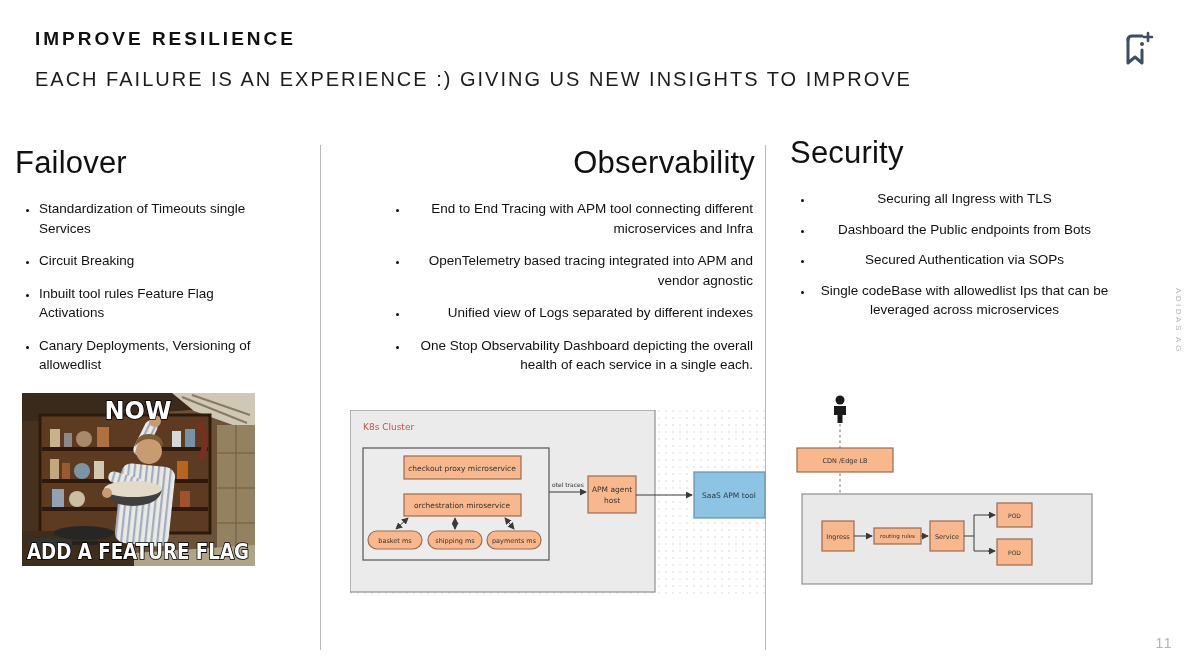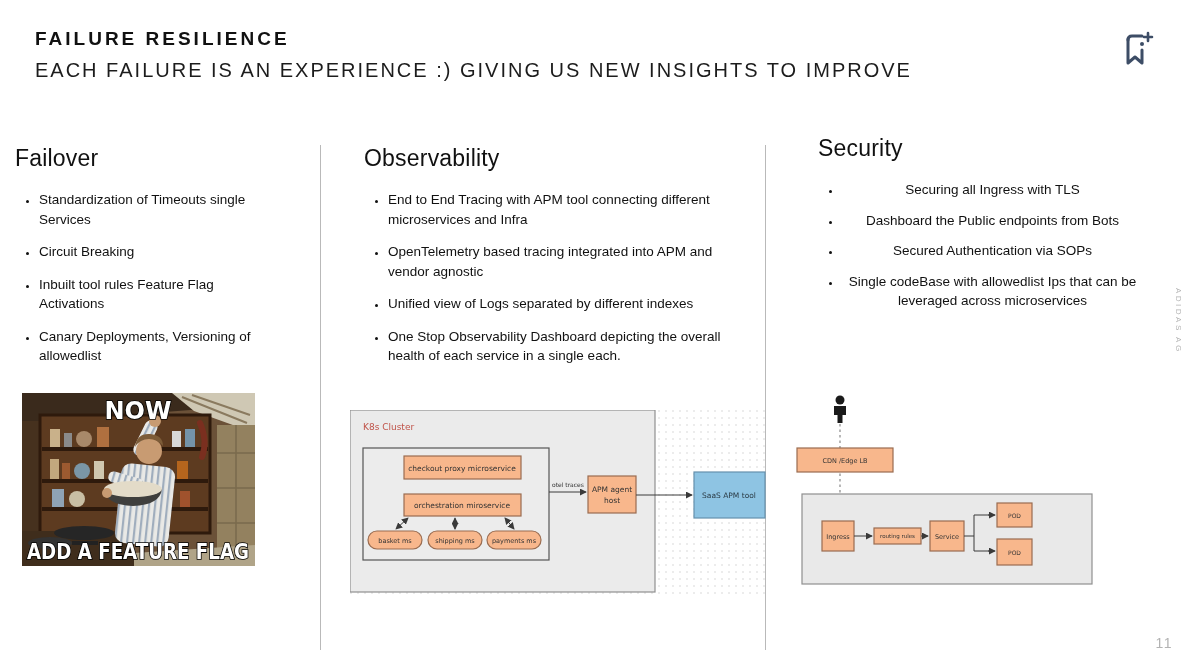--- a/index.html
+++ b/index.html
@@ -3,39 +3,39 @@
 <meta charset="utf-8">
 <style>
   * { margin:0; padding:0; box-sizing:border-box; }
   html,body { width:1191px; height:667px; background:#ffffff; overflow:hidden;
               font-family:"Liberation Sans", sans-serif; color:#1a1a1a; }
   .slide { position:relative; width:1191px; height:667px; background:#fff; }
 
   
   .hdr { position:absolute; left:35px; top:28px; }
   .hdr h1 { font-size:19px; font-weight:bold; letter-spacing:3px; color:#111; }
-  .hdr h2 { font-size:20px; font-weight:normal; letter-spacing:2px; color:#1c1c1c; margin-top:9px; }
+  .hdr h2 { font-size:20px; font-weight:normal; letter-spacing:2px; color:#1c1c1c; margin-top:18px; }
   .logo { position:absolute; right:35px; top:30px; width:36px; height:40px; cursor:pointer; }
 
   
   .vdiv { position:absolute; top:145px; height:505px; width:1px; background:#b9b9b9; }
   .vdiv.d1 { left:320px; } .vdiv.d2 { left:765px; }
 
   
   .col { position:absolute; }
-  .col h3 { font-size:23px; font-weight:500; color:#111; letter-spacing:0.2px; }
+  .col h3 { font-size:31px; font-weight:500; color:#111; letter-spacing:0.2px; }
   .col ul { margin-top:18px; padding-left:24px; }
   .col li { font-size:13.5px; line-height:1.45; margin-bottom:13px; color:#111; }
   .col li::marker { color:#111; font-size:11px; }
 
   .col-failover      { left:15px;  top:145px; width:295px; }
   .col-failover ul   { width:265px; }
-  .col-observability { left:364px; top:145px; width:370px; }
+  .col-observability { left:385px; top:145px; width:370px;text-align:right; }
   .col-observability ul { width:368px; }
-  .col-security      { left:790px; top:135px; width:330px;margin-left:28px; }
+  .col-security      { left:790px; top:135px; width:330px; }
   .col-security ul   { width:325px; }
   .col-security li   { margin-bottom:11px;text-align:center; }
 
   
   .meme { position:absolute; left:22px; top:393px; width:233px; height:173px; }
 
   
   .diag-obs { position:absolute; left:350px; top:410px; width:420px; height:185px; }
   .diag-sec { position:absolute; left:790px; top:390px; width:305px; height:200px; }
 
@@ -45,21 +45,21 @@
   .pagenum { position:absolute; right:18px; bottom:16px; font-size:14px; letter-spacing:1.5px; color:#b3b3b3; }
 
   svg text { font-family:"DejaVu Sans", sans-serif; }
 </style>
 </head>
 <body>
 
 <div class="slide">
 
   <div class="hdr">
-    <h1>FAILURE RESILIENCE</h1>
+    <h1>IMPROVE RESILIENCE</h1>
     <h2>EACH FAILURE IS AN EXPERIENCE :) GIVING US NEW INSIGHTS TO IMPROVE</h2>
   </div>
 
   <svg class="logo" viewBox="0 0 36 40">
     <path d="M8 10 q0 -4 4 -4 h10" fill="none" stroke="#3d4d66" stroke-width="3" stroke-linecap="round"></path>
     <path d="M8 9 v24 l7 -6 7 6 V20" fill="none" stroke="#3d4d66" stroke-width="3" stroke-linejoin="round" stroke-linecap="round"></path>
     <circle cx="22" cy="14" r="2" fill="#3d4d66"></circle>
     <path d="M28 3 v8 M24 7 h8" stroke="#3d4d66" stroke-width="2.6" stroke-linecap="round"></path>
   </svg>
 

